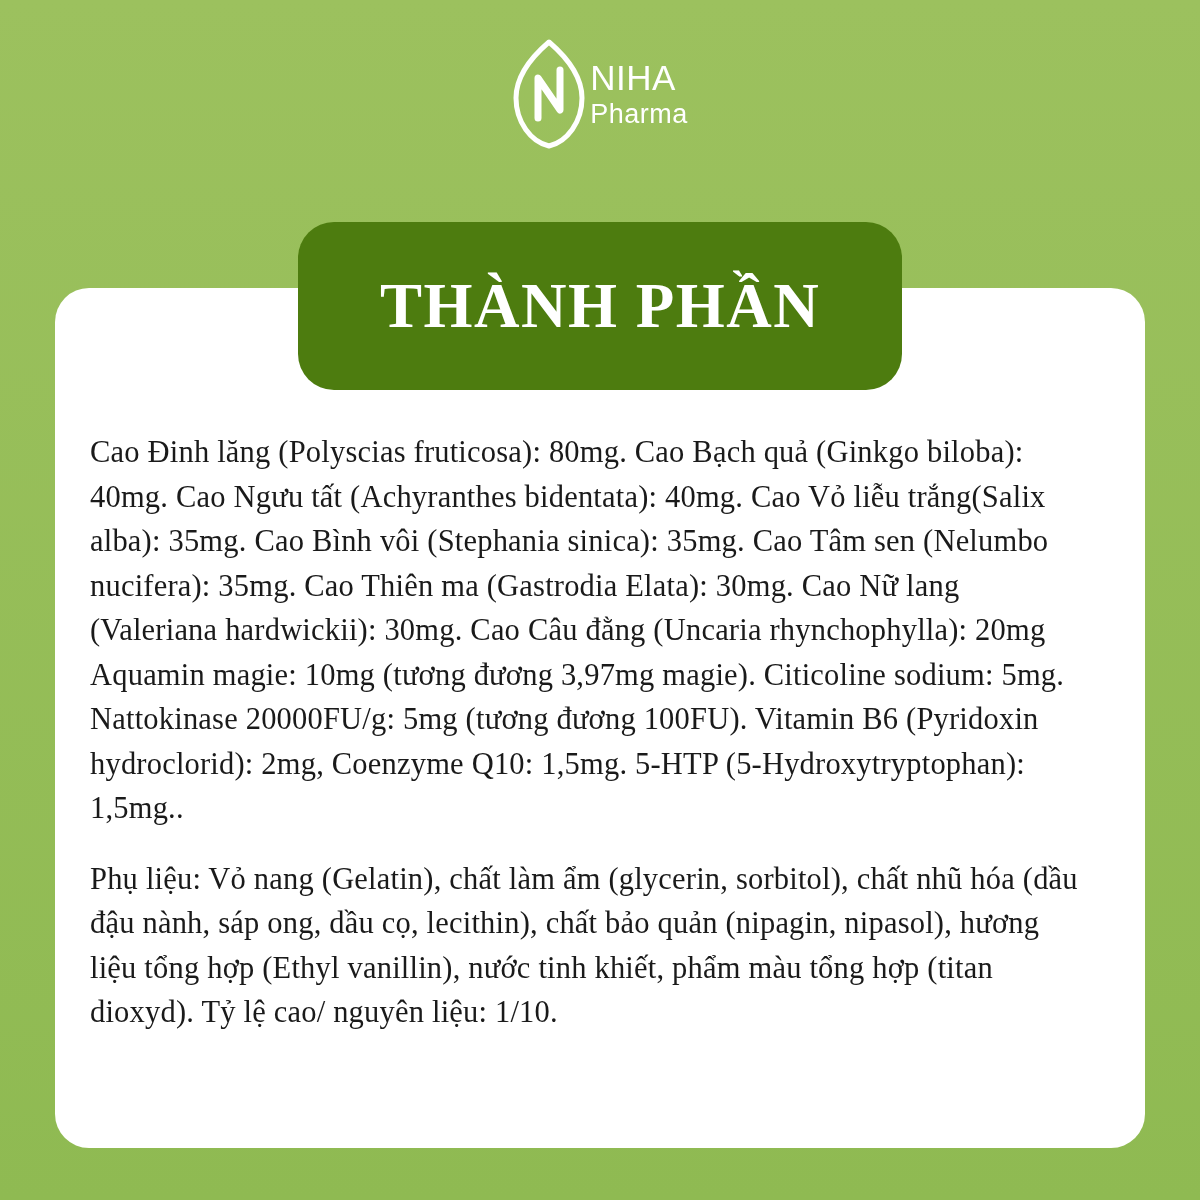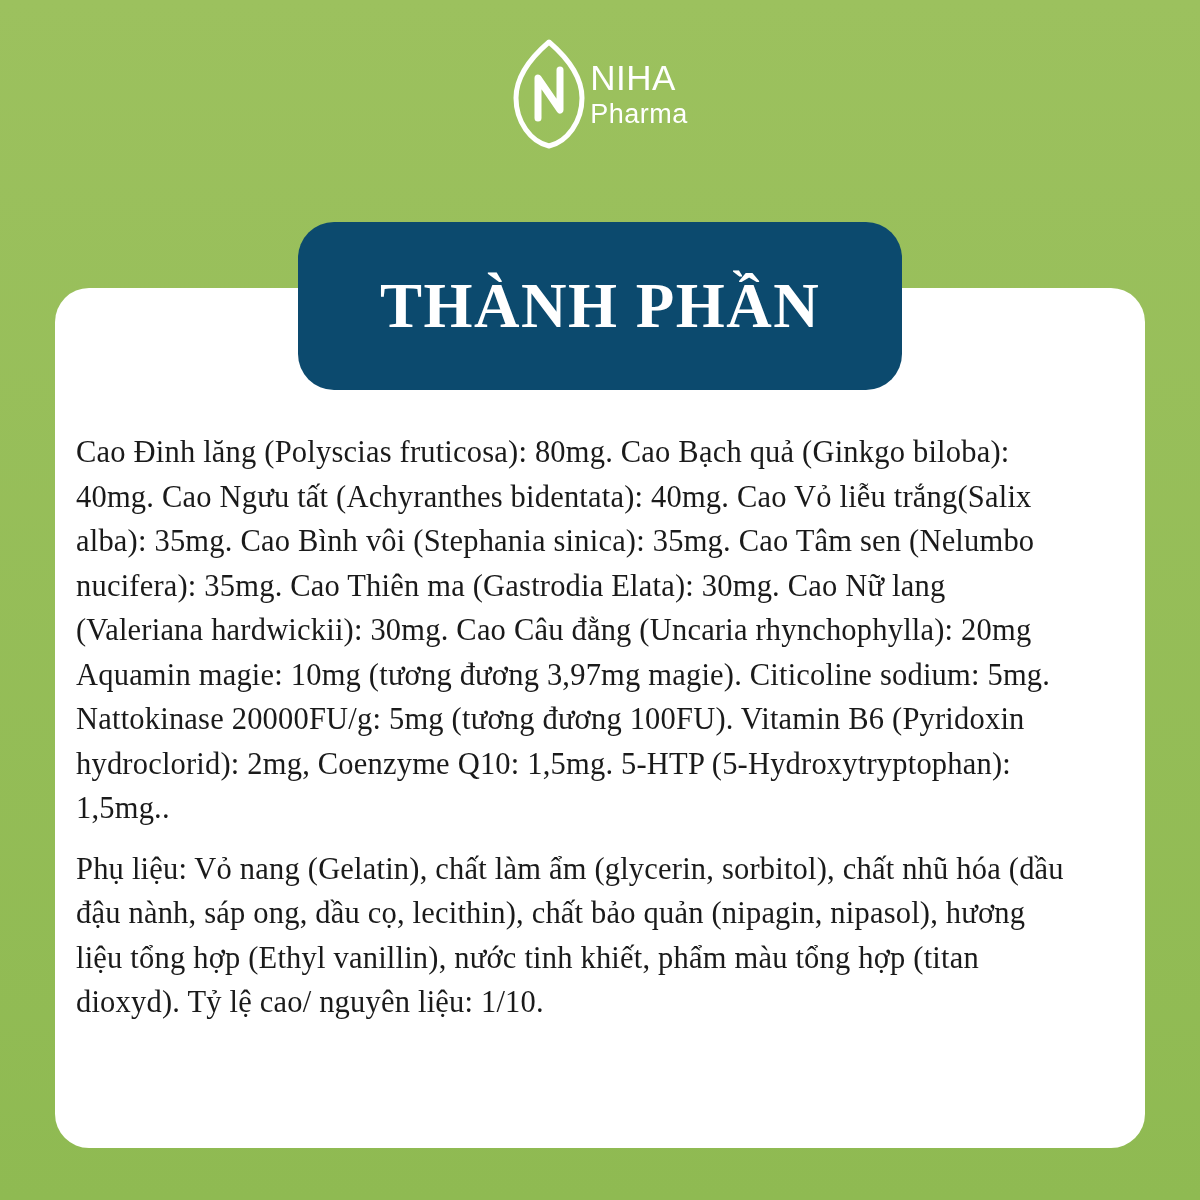--- a/index.html
+++ b/index.html
@@ -72,52 +72,52 @@
     border-radius: 34px;
   }
 
   
   .title-pill {
     position: absolute;
     left: 298px;
     top: 222px;
     width: 604px;
     height: 168px;
-    background: #0c4a6e;
+    background: #4d7c0f;
     border-radius: 36px;
     display: flex;
     align-items: center;
     justify-content: center;
   }
   .title-pill .title-text {
     color: #ffffff;
     font-family: "Liberation Serif", serif;
     font-weight: 700;
     font-size: 63px;
     letter-spacing: 1.5px;
     text-align: center;
     white-space: nowrap;
   }
 
   
   .body-wrap {
     position: absolute;
-    left: 76px;
+    left: 90px;
     top: 430px;
     width: 990px;
   }
   .para {
     font-family: "Liberation Serif", serif;
     font-size: 30.5px;
     line-height: 1.46;
     color: #1a1a1a;
     letter-spacing: 0.2px;
     text-align: left;
   }
-  .para + .para { margin-top: 16px; }
+  .para + .para { margin-top: 26px; }
 </style>
 </head>
 <body>
 
 <div class="frame">
   <div class="frame-inner"></div>
 </div>
 
 <div class="logo-block">
   <span>

